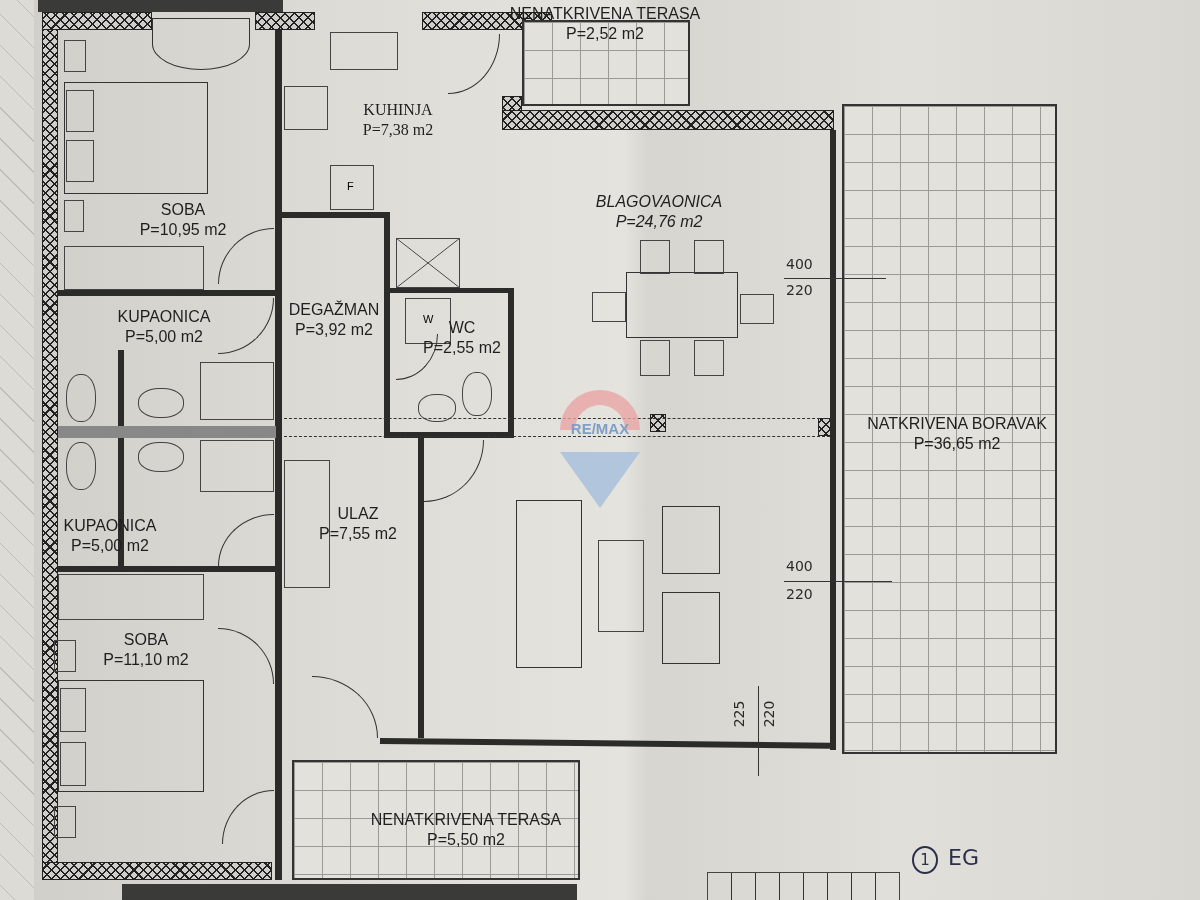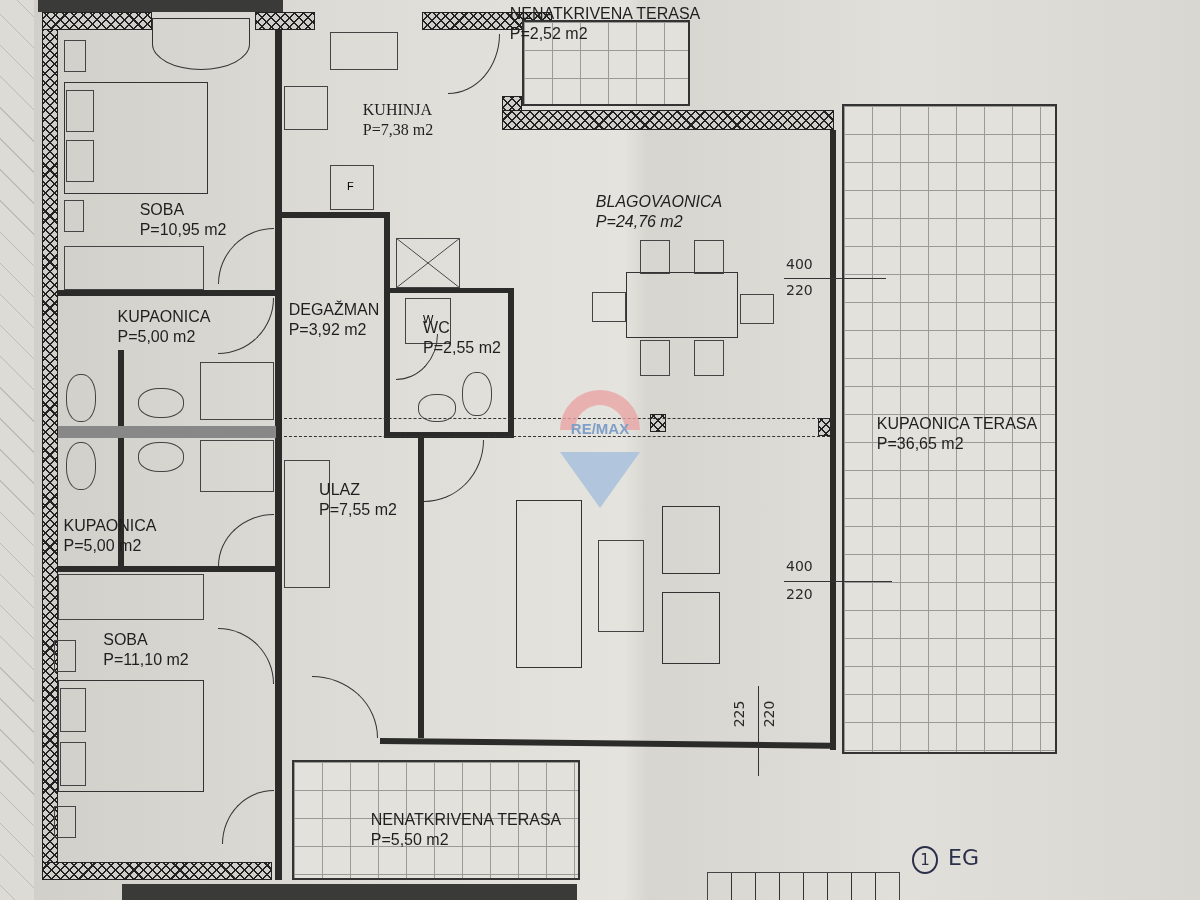--- a/index.html
+++ b/index.html
@@ -7,21 +7,21 @@
   .paper{position:absolute;left:0;top:0;width:1200px;height:900px;background:linear-gradient(90deg,#cfcec9 0%,#dedcd7 30%,#e4e3de 52%,#d6d5d0 54%,#e0dfda 75%,#d8d7d2 100%);}
   .herring{position:absolute;left:0;top:0;width:34px;height:900px;background:repeating-linear-gradient(45deg,#dcdbd6 0 10px,#bdbcb7 10px 11px,#dcdbd6 11px 22px),#dcdbd6;}
   .topbar{position:absolute;top:0;height:12px;background:#3a3a38;}
   .hatch{position:absolute;background:
      repeating-linear-gradient(45deg,transparent 0 5px,#222 5px 6.5px),
      repeating-linear-gradient(-45deg,transparent 0 5px,#222 5px 6.5px),#cfcec9;border:1.5px solid #222;box-sizing:border-box;}
   .wall{position:absolute;background:#2b2b2a;}
   .line{position:absolute;border:1.5px solid #333;box-sizing:border-box;}
   .thin{position:absolute;border:1px solid #444;box-sizing:border-box;}
   .grid{position:absolute;border:2px solid #333;box-sizing:border-box;background-color:#e2e1dc;background-image:linear-gradient(#9a9a96 1px,transparent 1px),linear-gradient(90deg,#9a9a96 1px,transparent 1px);background-size:28px 28px;}
-  .lbl{position:absolute;text-align:left;color:#1f1f1f;font-size:16px;line-height:20px;white-space:nowrap;transform:translateX(-50%);}
+  .lbl{position:absolute;text-align:center;color:#1f1f1f;font-size:16px;line-height:20px;white-space:nowrap;transform:translateX(-50%);}
   .dim{position:absolute;font-size:14px;color:#2a2a2a;font-family:"DejaVu Sans",sans-serif;}
   .dimline{position:absolute;background:#333;}
   .door{position:absolute;border:1.5px solid #333;box-sizing:border-box;}
   .dash{position:absolute;height:0;border-top:1.5px dashed #333;}
   .logo{position:absolute;left:555px;top:390px;width:90px;height:120px;}
   .hand{position:absolute;left:912px;top:845px;font-family:"DejaVu Sans",sans-serif;font-size:22px;color:#2b2f4a;}
   .hand .circ{display:inline-block;width:22px;height:24px;border:2px solid #2b2f4a;border-radius:50%;text-align:center;font-size:15px;line-height:24px;margin-right:10px;}
 </style>
 </head>
 <body>
@@ -149,28 +149,28 @@
     </div>
   <div class="lbl" style="left:334px;top:300px;">
       <div>DEGAŽMAN</div>
       <div>P=3,92 m2</div>
     </div>
   <div class="lbl" style="left:462px;top:318px;">
       <div>WC</div>
       <div>P=2,55 m2</div>
     </div>
   <div class="lbl" style="left:957px;top:414px;">
-      <div>KUPAONICA TERASA</div>
+      <div>NATKRIVENA BORAVAK</div>
       <div>P=36,65 m2</div>
     </div>
   <div class="lbl" style="left:110px;top:516px;">
       <div>KUPAONICA</div>
       <div>P=5,00 m2</div>
     </div>
-  <div class="lbl" style="left:358px;top:480px;">
+  <div class="lbl" style="left:358px;top:504px;">
       <div>ULAZ</div>
       <div>P=7,55 m2</div>
     </div>
   <div class="lbl" style="left:146px;top:630px;">
       <div>SOBA</div>
       <div>P=11,10 m2</div>
     </div>
   <div class="lbl" style="left:466px;top:810px;">
       <div>NENATKRIVENA TERASA</div>
       <div>P=5,50 m2</div>

